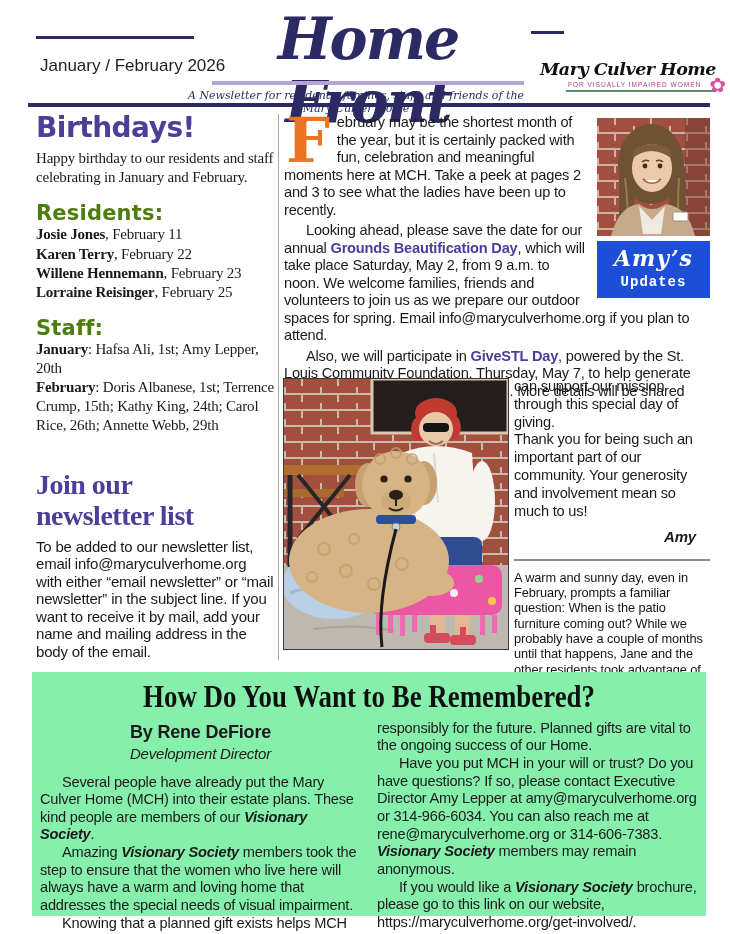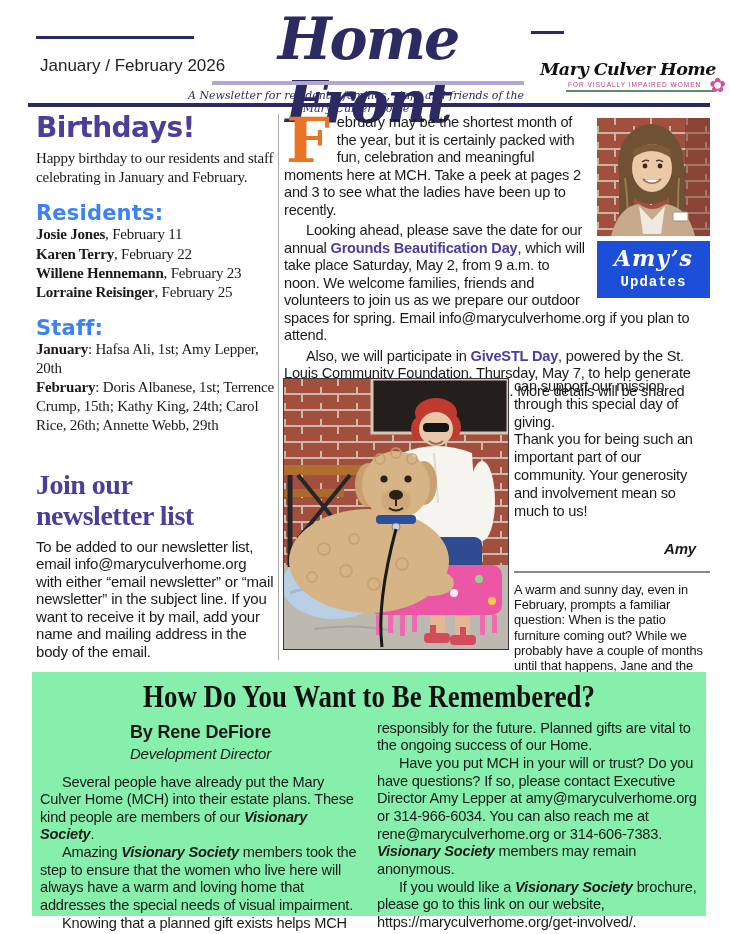--- a/index.html
+++ b/index.html
@@ -22,21 +22,21 @@
   .logo-tagline{font-size:6.5px;letter-spacing:1px;color:#b23a7e;margin:2px 0 0 28px;white-space:nowrap;}
   .logo-rule{width:150px;height:2px;background:#5a8f68;margin:2px 0 0 26px;}
   .logo-flower{position:absolute;right:-4px;top:14px;font-size:20px;color:#d5529c;
                font-family:"DejaVu Sans",sans-serif;}
 
   
   .sidebar{position:absolute;left:36px;top:112px;width:240px;}
   .h-big{font-family:"DejaVu Sans","Liberation Sans",sans-serif;font-weight:800;
          font-size:28px;color:#4f3e99;letter-spacing:-0.5px;line-height:1.12;}
   .h-sub{font-family:"DejaVu Sans","Liberation Sans",sans-serif;font-weight:800;
-         font-size:21px;color:#3b82f6;letter-spacing:0.2px;}
+         font-size:21px;color:#4d7c0f;letter-spacing:0.2px;}
   .sb-text{font-size:15px;line-height:1.27;letter-spacing:-0.2px;font-family:Liberation Serif, serif;}
   .b{font-weight:bold;}
   .mt6{margin-top:6px;} .mt14{margin-top:14px;}
   .news-head{width:205px;margin-top:34px;font-family:Liberation Serif, serif;}
   .news-body{font-size:15px;line-height:1.17;letter-spacing:-0.2px;margin-top:6px;}
   .divider{position:absolute;left:278px;top:114px;width:1px;height:546px;background:#a8a8a8;}
 
   
   .main-top{position:absolute;left:284px;top:114px;width:426px;
             font-size:14.6px;line-height:1.2;letter-spacing:-0.2px;}
@@ -51,21 +51,21 @@
   .main-top p{margin:0 0 3px 0;}
   .pind{text-indent:22px;}
   .rt-link{color:#4a3d9e;font-weight:bold;text-align:right;}
   .rt-bi{font-weight:bold;font-style:italic;}
 
   .photo-frame{position:absolute;left:283px;top:378px;width:224px;height:270px;
                border:1px solid #3b3b3b;background:#b9b4ac;}
   .right-col{position:absolute;left:514px;top:378px;width:196px;
              font-size:14.6px;line-height:1.22;letter-spacing:-0.2px;}
   .signature{font-weight:bold;font-style:italic;text-align:right;font-size:15px;
-             padding-right:14px;margin-top:20px;}
+             padding-right:14px;margin-top:8px;}
   .cap-rule{height:2px;background:#8a8a8a;margin:12px 0 9px 0;}
   .caption{font-size:12.8px;line-height:1.2;letter-spacing:-0.1px;color:#141414;}
 
   
   .band{position:absolute;left:32px;top:672px;width:674px;height:244px;background:#86efac;}
   .band-heading{text-align:center;margin-top:8px;font-family:"Liberation Serif","DejaVu Serif",serif;
                 font-weight:700;font-size:32px;color:#101010;line-height:1.05;}
   .band-heading .squeeze{display:inline-block;transform:scaleX(0.84);transform-origin:center;}
   .band-cols{display:flex;gap:16px;padding:6px 8px 0 8px;font-size:14.6px;line-height:1.21;
              letter-spacing:-0.2px;}

